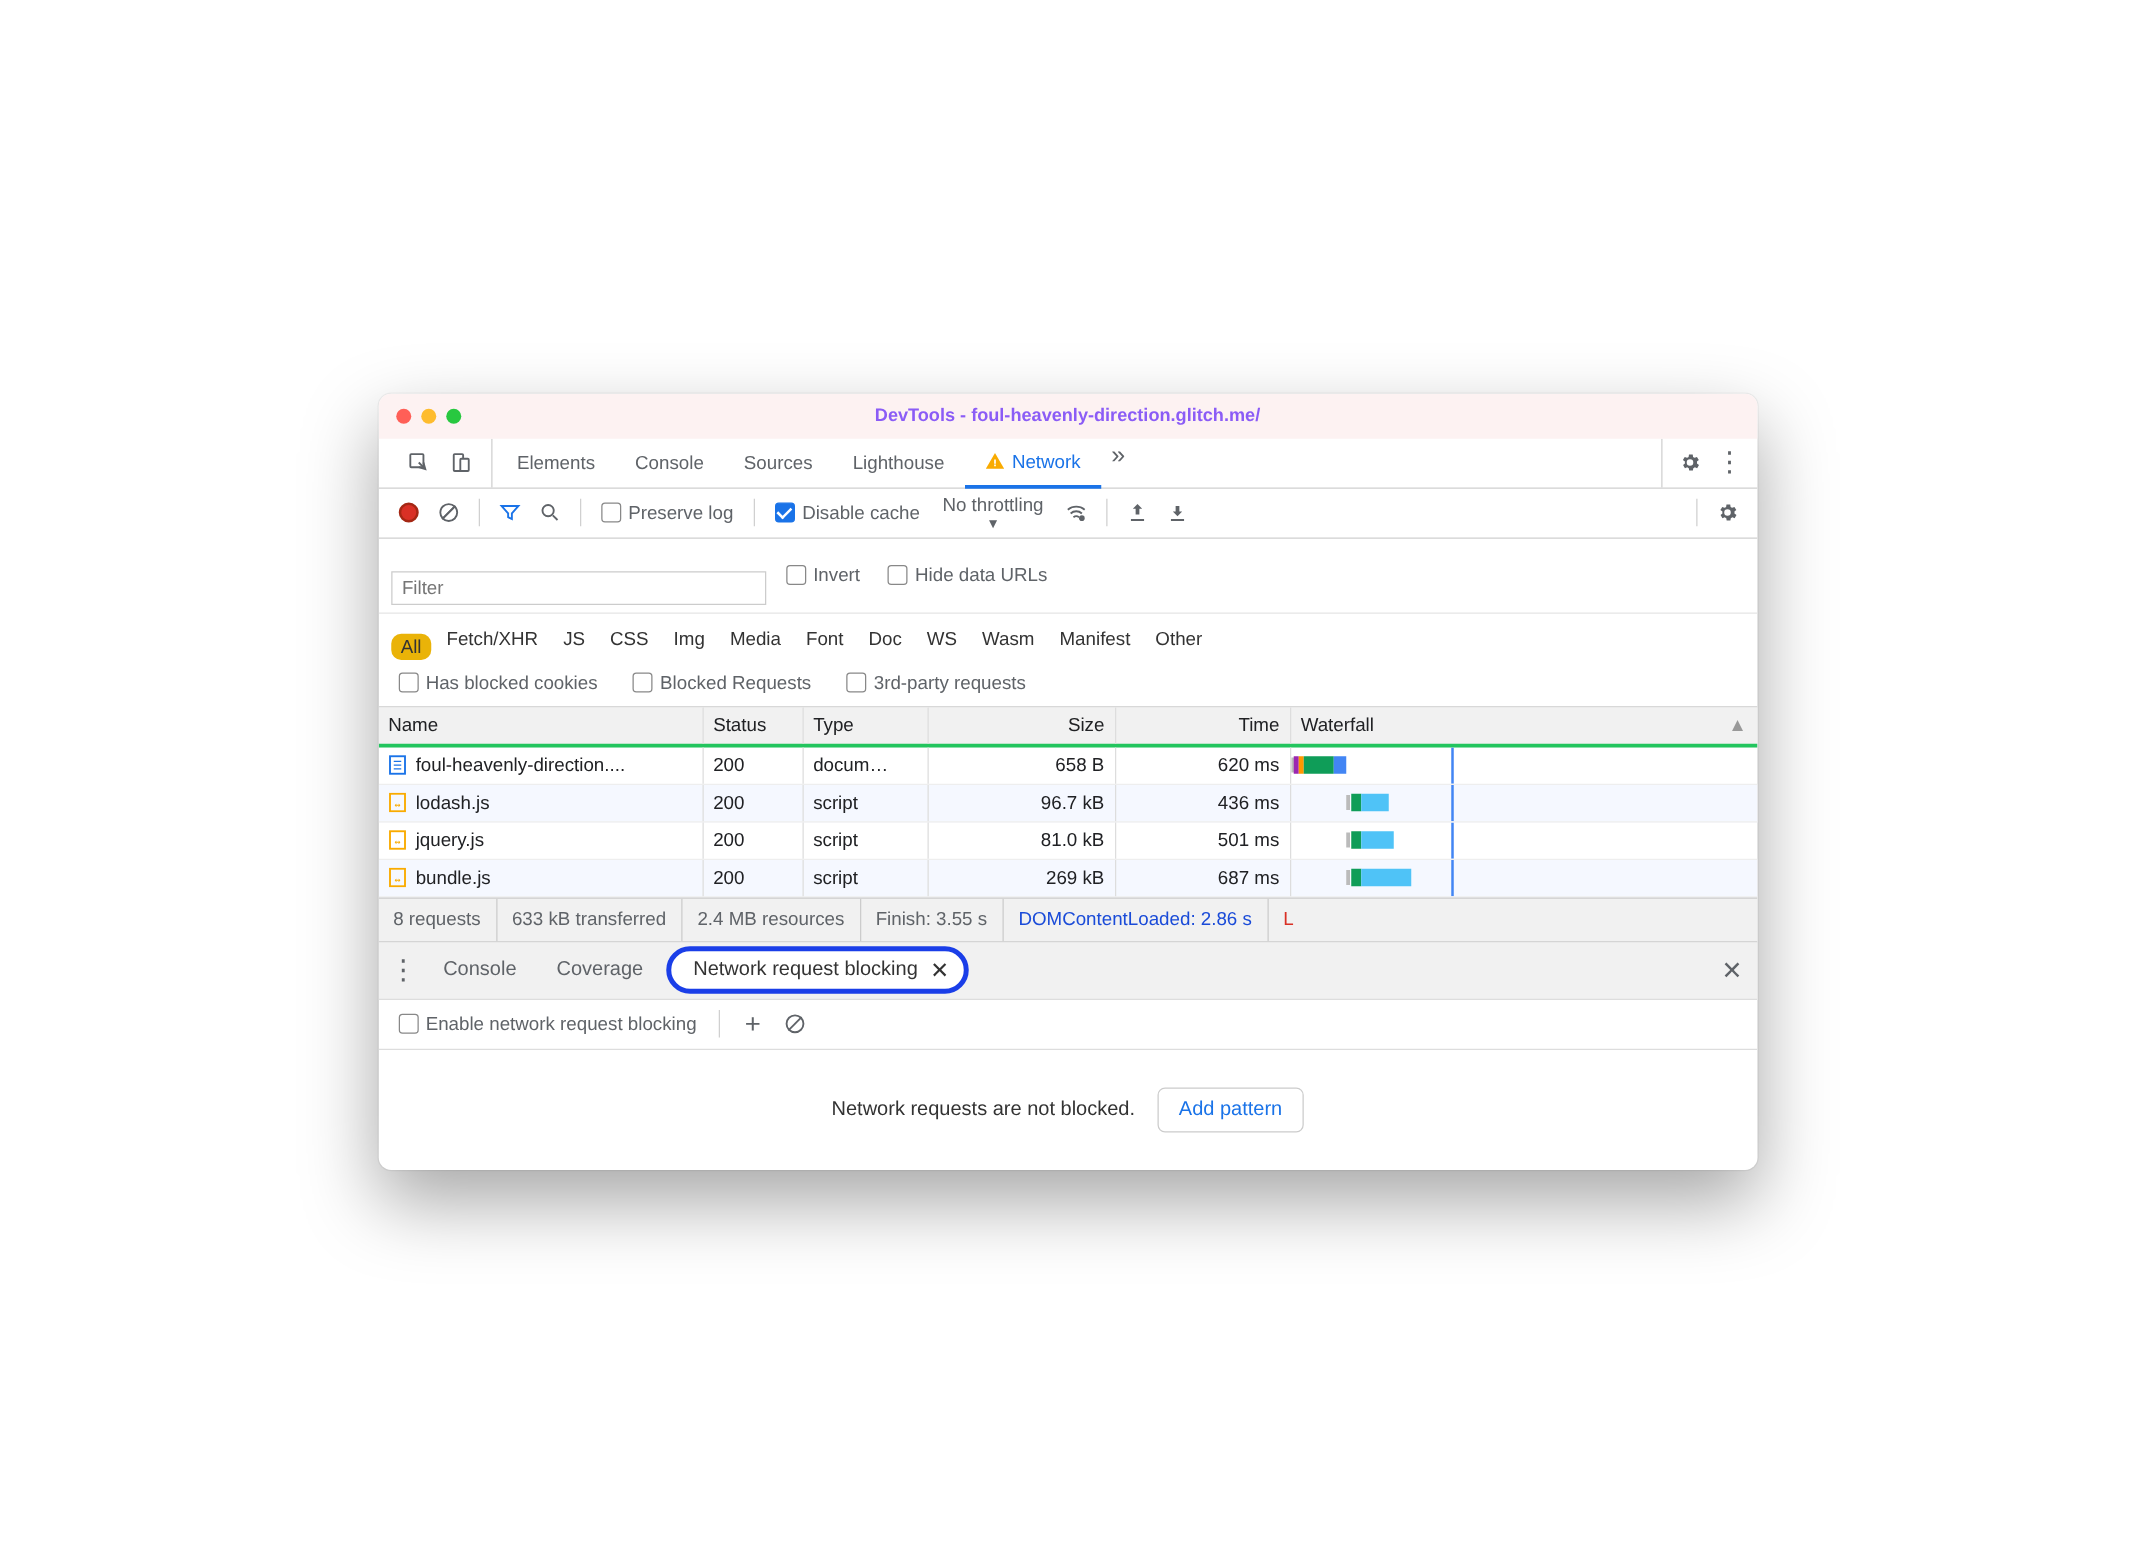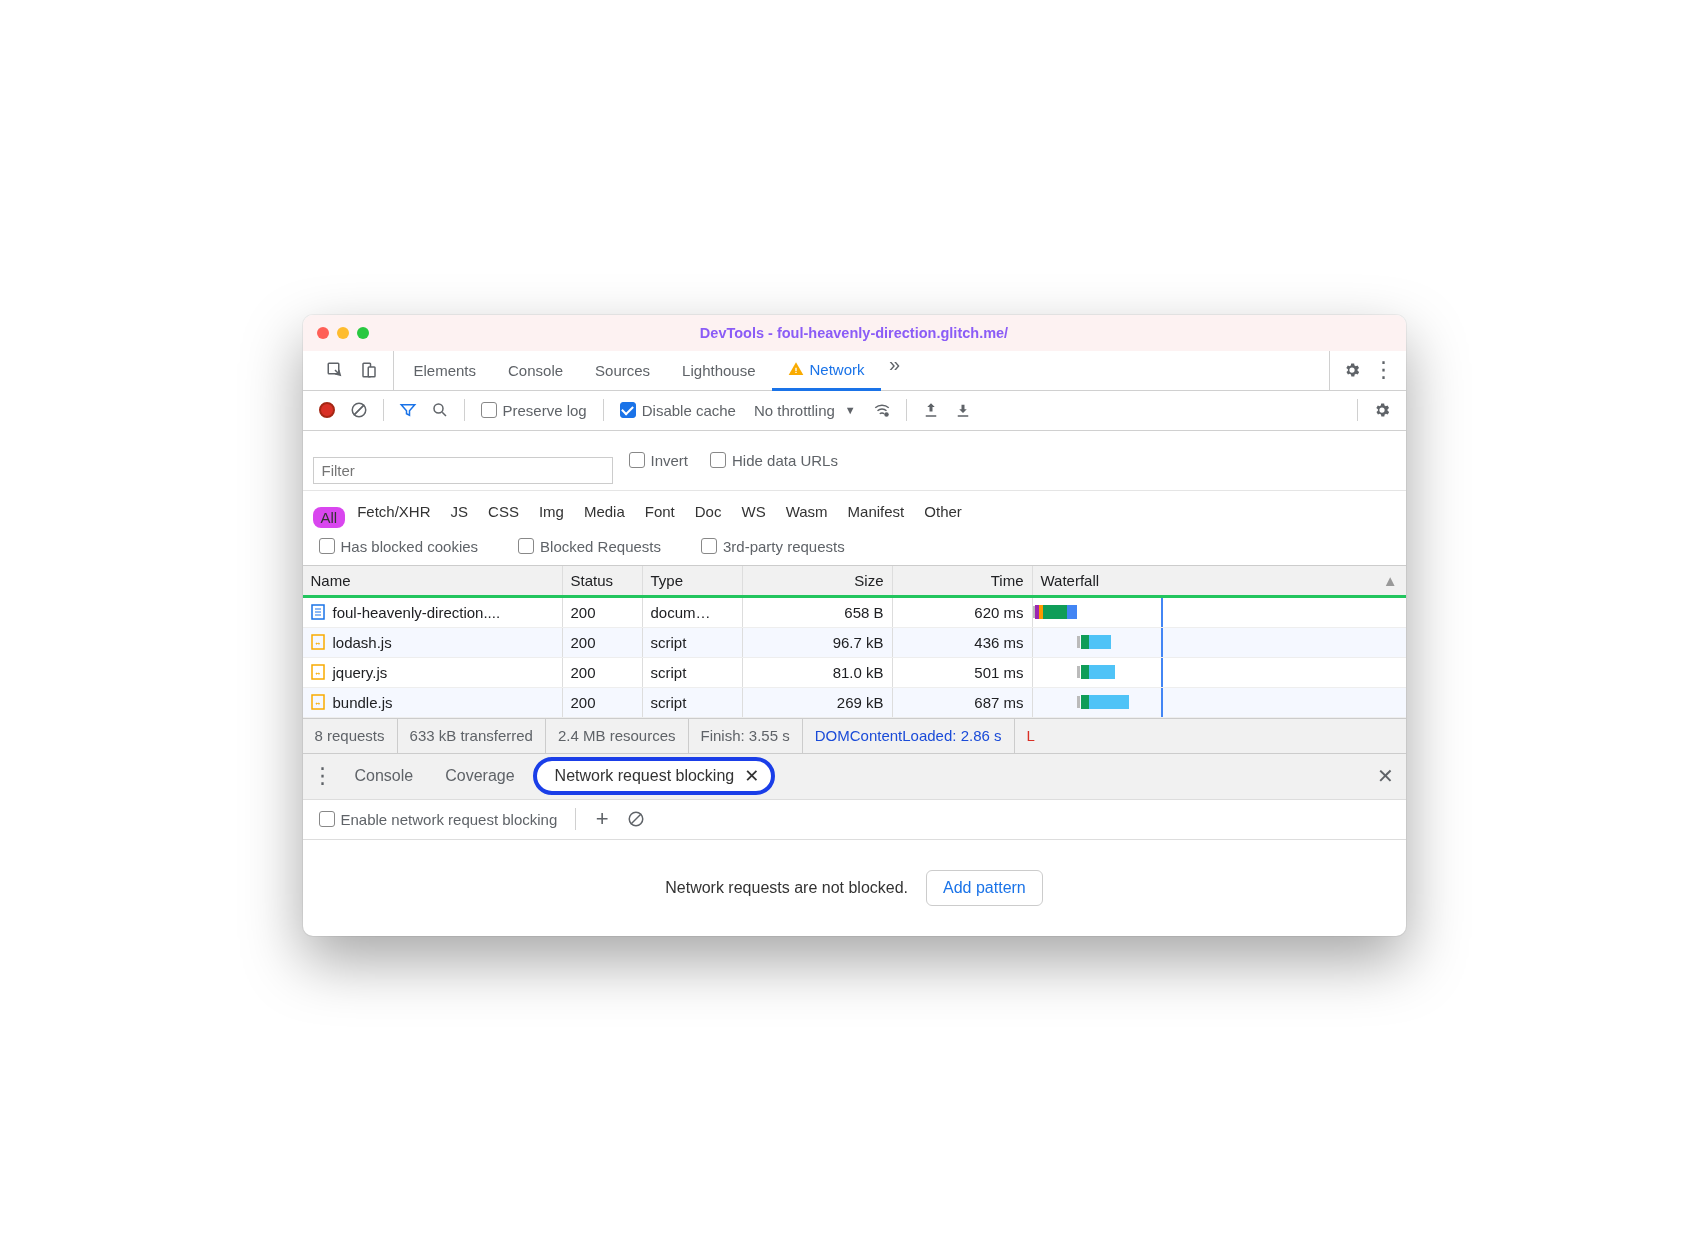--- a/index.html
+++ b/index.html
@@ -26,30 +26,30 @@
 .warn-icon { width: 16px; height: 16px; }
 
 
 .toolbar { height: 40px; border-bottom: 1px solid #d0d0d0; display: flex; align-items: center; padding: 0 10px; gap: 4px; }
 .sep { width: 1px; height: 22px; background: #d0d0d0; margin: 0 6px; }
 .record-btn { width: 16px; height: 16px; border-radius: 50%; background: #d93025; border: 2px solid #a52714; }
 .chk { display: flex; align-items: center; gap: 6px; font-size: 15px; color: #5f6368; padding: 0 6px; }
 .chkbox { width: 16px; height: 16px; border: 1.5px solid #888; border-radius: 3px; display: flex; align-items: center; justify-content: center; background: #fff; }
 .chkbox.checked { background: #1a73e8; border-color: #1a73e8; }
 .chkbox.checked::after { content: ""; width: 9px; height: 5px; border: 2px solid #fff; border-top: none; border-right: none; transform: rotate(-45deg) translate(1px,-1px); }
-.throttle { display: flex; align-items: center; gap: 10px; font-size: 15px; color: #5f6368; padding: 0 8px; }
+.throttle { display: flex; align-items: center; font-size: 15px; color: #5f6368; padding: 0 8px; flex-direction: column; }
 .funnel-active { color: #1a73e8; }
 
 
 .filter-row { display: flex; align-items: center; gap: 10px; padding: 6px 10px; border-bottom: 1px solid #e5e5e5; }
 .filter-input { border: 1px solid #ccc; padding: 4px 8px; width: 300px; font-size: 15px; color: #5f6368; background: #fff; margin-top: 20px; }
 .pill-row { display: flex; align-items: center; gap: 4px; padding: 4px 10px; flex-wrap: wrap; }
 .pill { padding: 2px 8px; border-radius: 8px; font-size: 15px; color: #333; cursor: pointer; }
-.pill.active { background: #d946ef; margin-top: 12px; }
-.chk-row { display: flex; align-items: center; gap: 28px; padding: 6px 10px 10px; border-bottom: 1px solid #ccc; }
+.pill.active { background: #eab308; margin-top: 12px; }
+.chk-row { display: flex; align-items: center; gap: 16px; padding: 6px 10px 10px; border-bottom: 1px solid #ccc; }
 
 
 .nettable { width: 100%; font-size: 15px; }
 .thead { display: flex; border-bottom: 3px solid #22c55e; background: #f1f1f1; }
 .th, .td { padding: 6px 8px; border-right: 1px solid #ddd; display: flex; align-items: center; overflow: hidden; white-space: nowrap; text-overflow: ellipsis; }
 .col-name { flex: 0 0 260px; }
 .col-status { flex: 0 0 80px; }
 .col-type { flex: 0 0 100px; }
 .col-size { flex: 0 0 150px; justify-content: flex-end; }
 .col-time { flex: 0 0 140px; justify-content: flex-end; }

